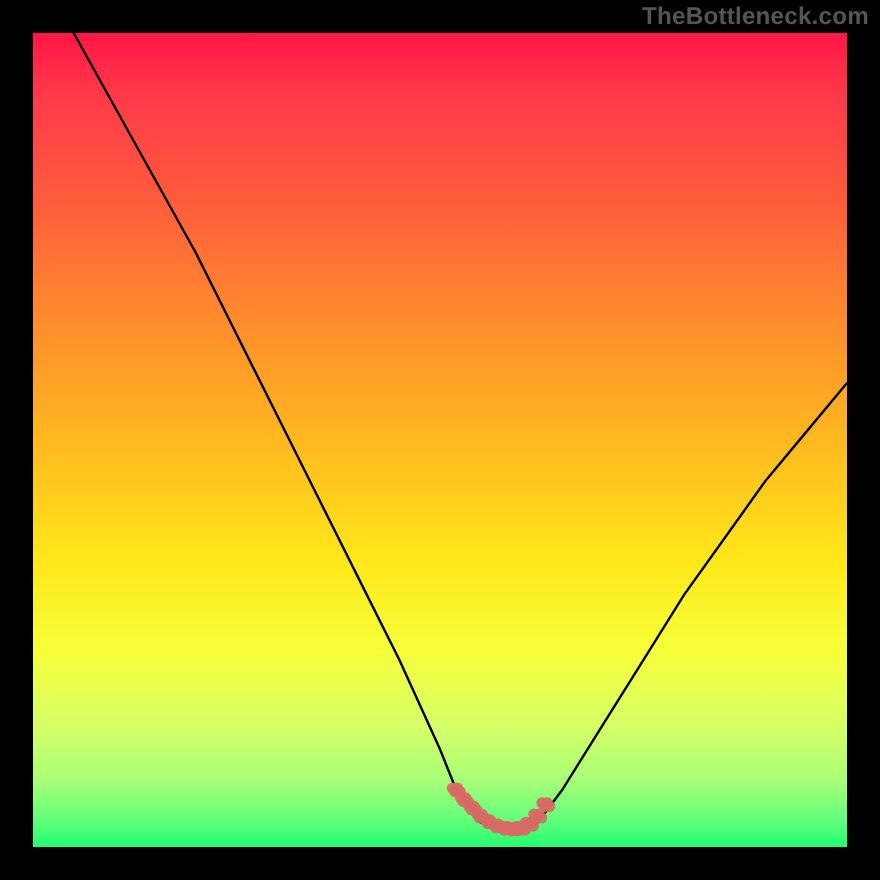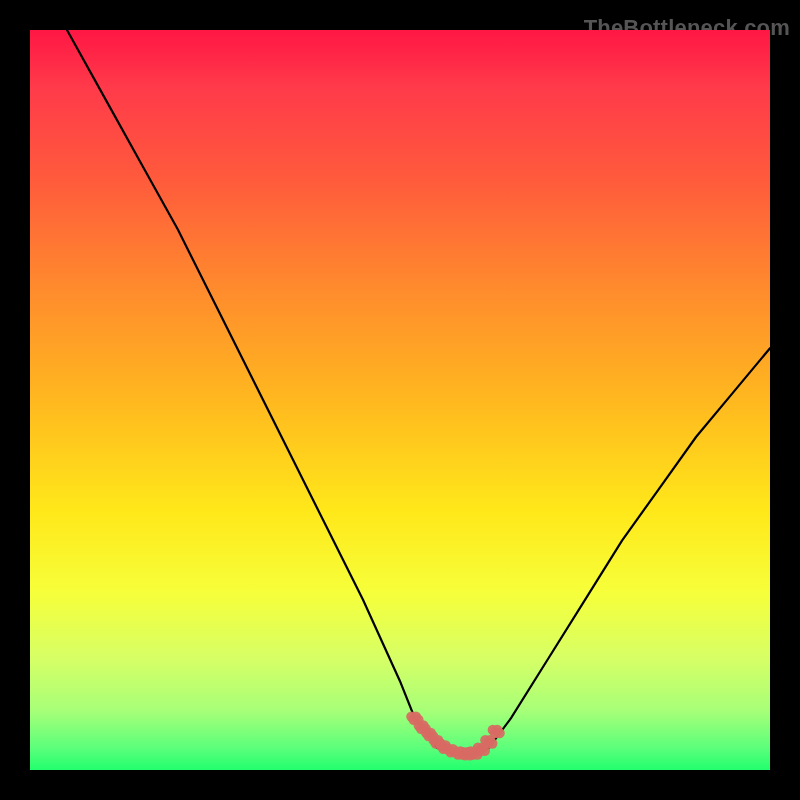--- a/index.html
+++ b/index.html
@@ -12,21 +12,21 @@
     font-family: Arial, Helvetica, sans-serif;
   }
   .frame {
     position: relative;
     width: 800px;
     height: 800px;
     background: #000;
   }
   .watermark {
     position: absolute;
-    top: 15px;
+    top: 2px;
     right: 10px;
     color: #555;
     font-size: 22px;
     font-weight: 600;
     letter-spacing: 0.2px;
     user-select: none;
   }
   .plot-area {
     position: absolute;
     left: 30px;

